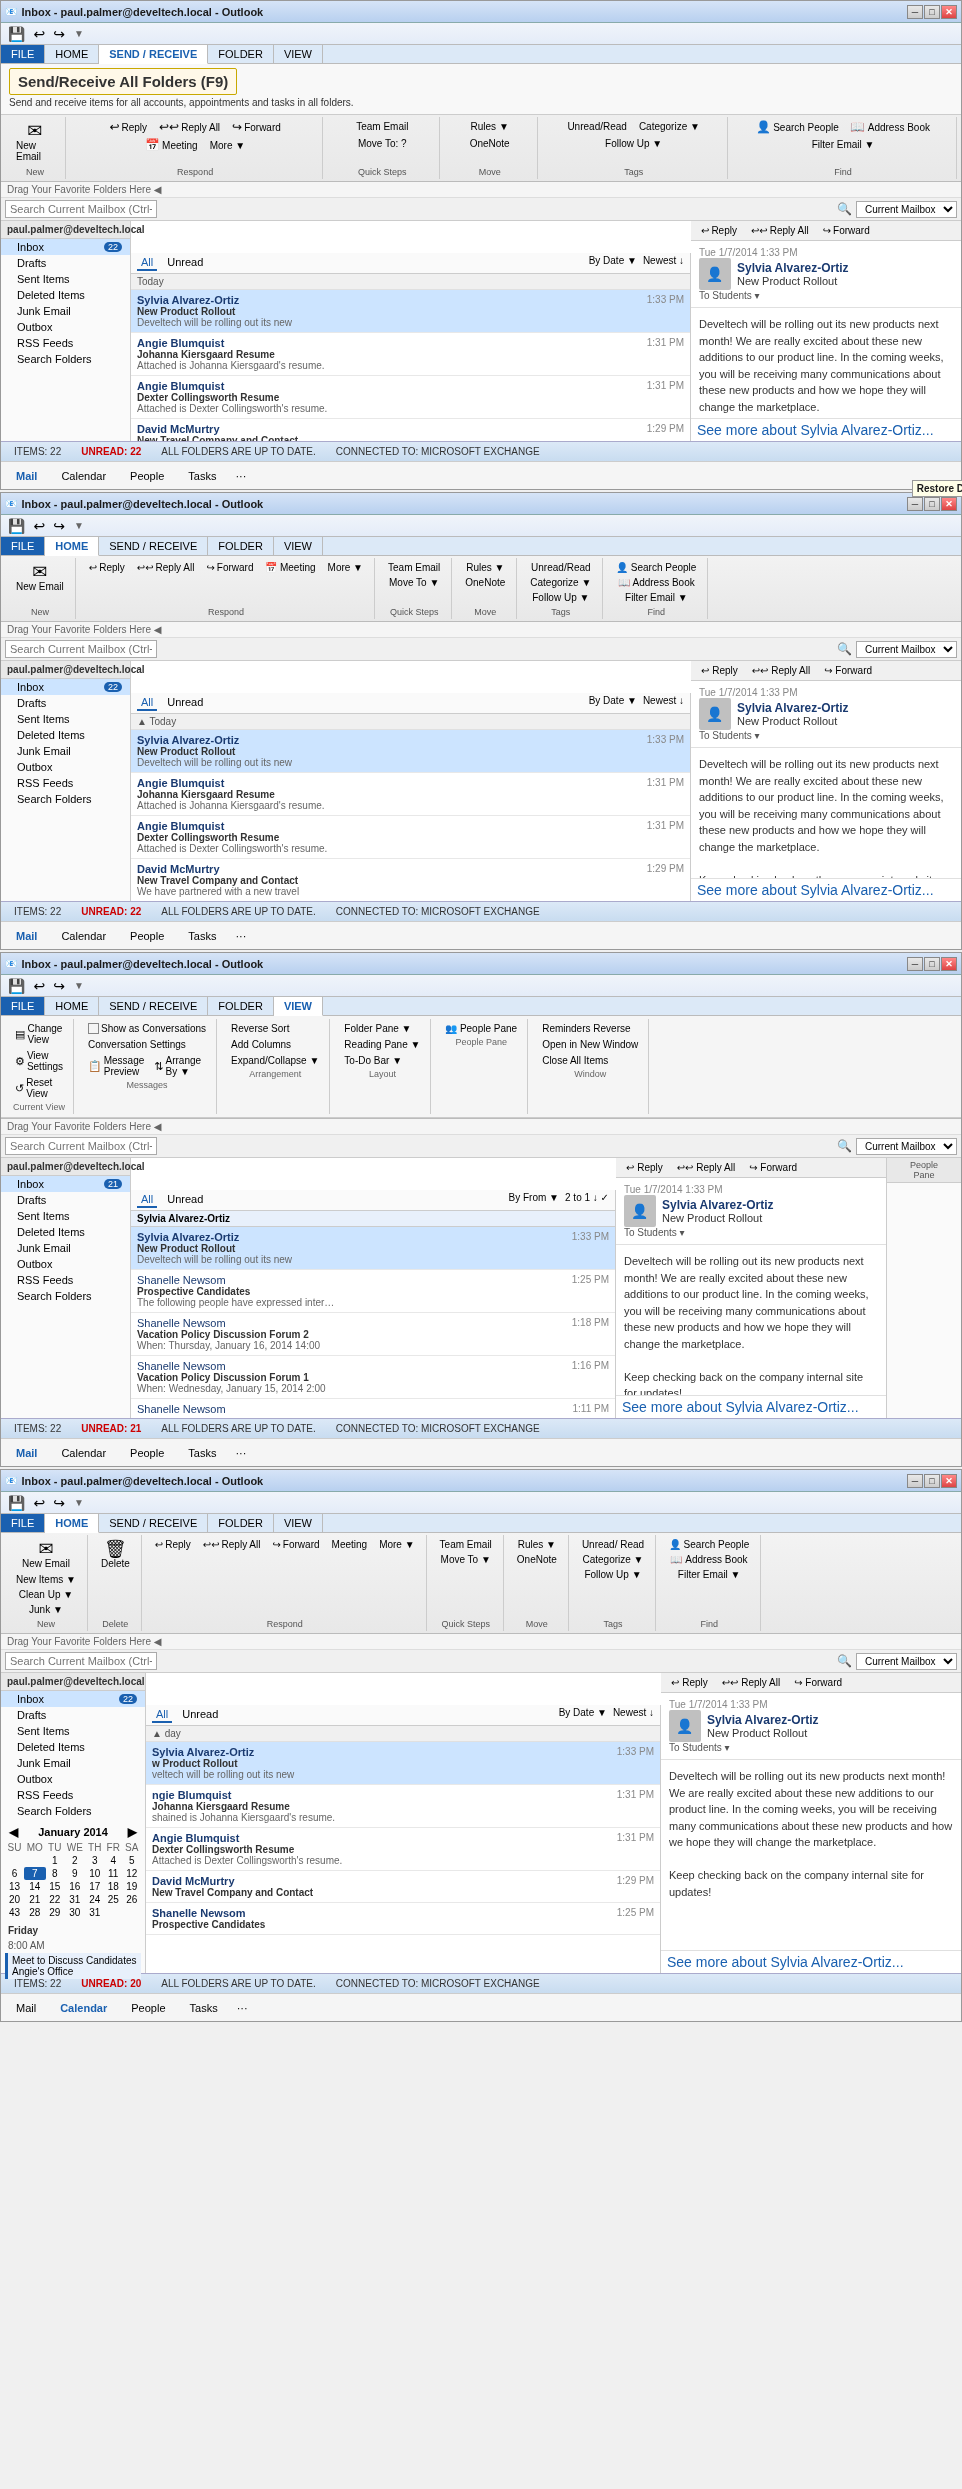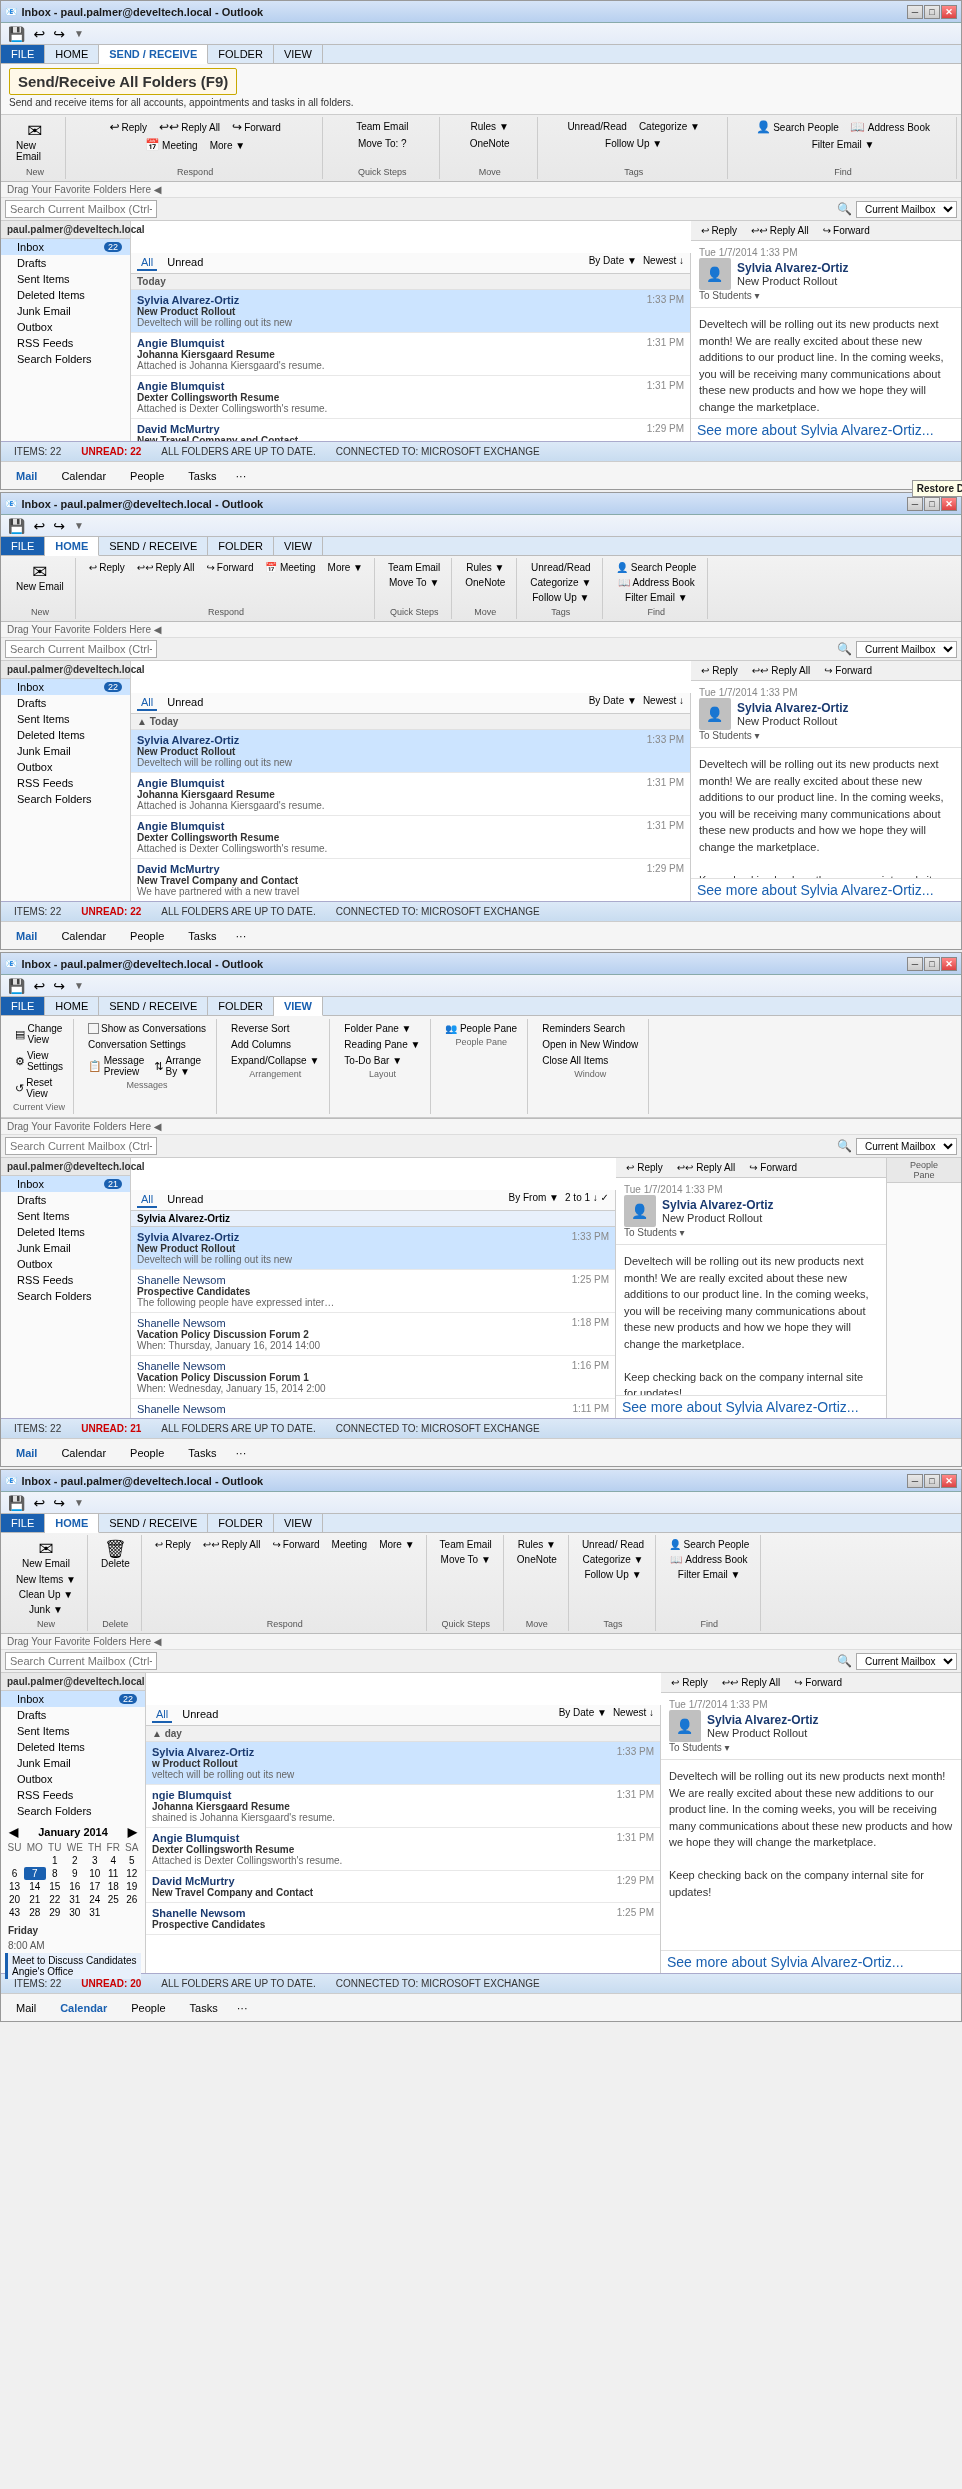--- a/index.html
+++ b/index.html
@@ -39,21 +39,21 @@
     .sidebar { width: 130px; border-right: 1px solid #ccc; background: #fafafa; display: flex; flex-direction: column; }
     .sidebar-section { font-size: 10px; font-weight: bold; color: #333; padding: 3px 6px; background: #e8e8e8; border-bottom: 1px solid #ccc; }
     .sidebar-item { padding: 2px 8px 2px 16px; cursor: pointer; font-size: 11px; display: flex; align-items: center; gap: 4px; }
     .sidebar-item.selected { background: #cce4ff; }
     .sidebar-item .badge { background: #1a60b0; color: #fff; border-radius: 8px; padding: 0 4px; font-size: 9px; margin-left: auto; }
 
     .email-list { flex: 1; border-right: 1px solid #ccc; overflow: hidden; display: flex; flex-direction: column; margin-top: 32px; }
     .email-filter { display: flex; gap: 6px; padding: 2px 6px; border-bottom: 1px solid #ccc; background: #fafafa; }
     .email-filter-btn { padding: 1px 4px; cursor: pointer; font-size: 11px; }
     .email-filter-btn.active { border-bottom: 2px solid #1a60b0; color: #1a60b0; }
-    .email-date-group { background: #f0f0f0; padding: 2px 6px; font-size: 10px; font-weight: bold; color: #555; border-bottom: 1px solid #e0e0e0; }
+    .email-date-group { background: #f0f0f0; padding: 2px 6px; font-size: 10px; font-weight: normal; color: #555; border-bottom: 1px solid #e0e0e0; }
     .email-item { padding: 4px 6px; border-bottom: 1px solid #e8e8e8; cursor: pointer; }
     .email-item.selected { background: #cce4ff; }
     .email-item.unread .email-sender { font-weight: bold; color: #1a3a70; }
     .email-sender { font-size: 11px; color: #1a3a70; }
     .email-subject { font-size: 10px; font-weight: bold; color: #333; }
     .email-preview { font-size: 10px; color: #666; overflow: hidden; text-overflow: ellipsis; white-space: nowrap; max-width: 200px; }
     .email-time { font-size: 10px; color: #888; float: right; }
     .email-row1 { display: flex; justify-content: space-between; }
 
     .reading-pane { width: 270px; background: #fff; display: flex; flex-direction: column; overflow: hidden; }
@@ -653,21 +653,21 @@
       <div class="vr-group">
         <div class="vr-btn">
           <span>👥</span>
           <span>People Pane</span>
         </div>
         <div class="vr-group-label">People Pane</div>
       </div>
 
       <div class="vr-group">
         <div class="vr-btn">
-          <span>Reminders Search</span>
+          <span>Reminders Reverse</span>
         </div>
         <div class="vr-btn">
           <span>Open in New Window</span>
         </div>
         <div class="vr-btn">
           <span>Close All Items</span>
         </div>
         <div class="vr-group-label">Window</div>
       </div>
     </div>

